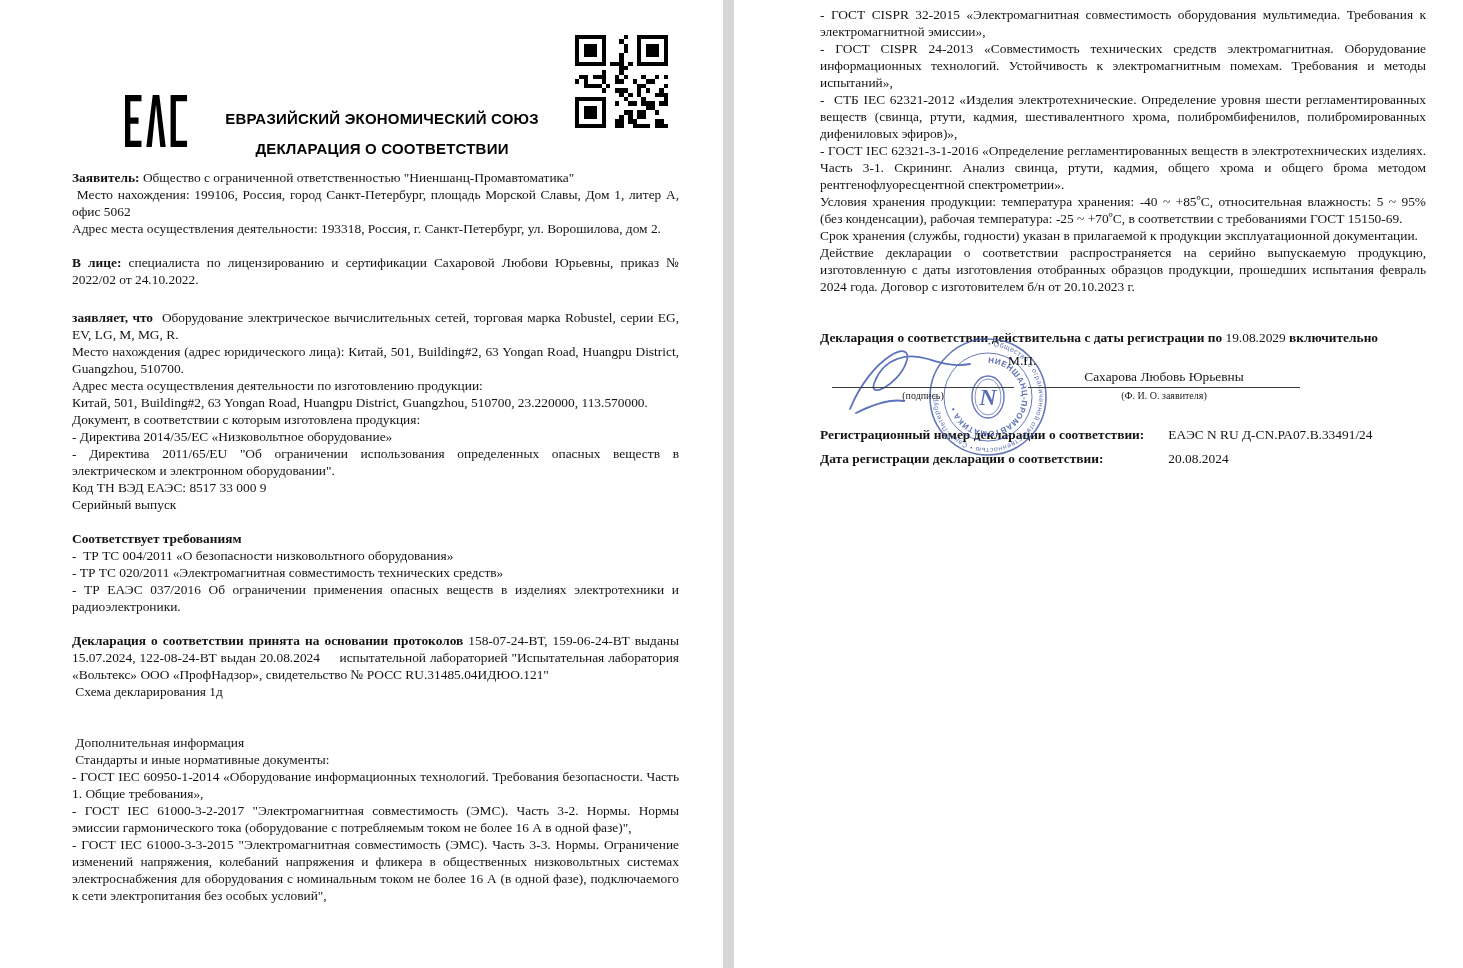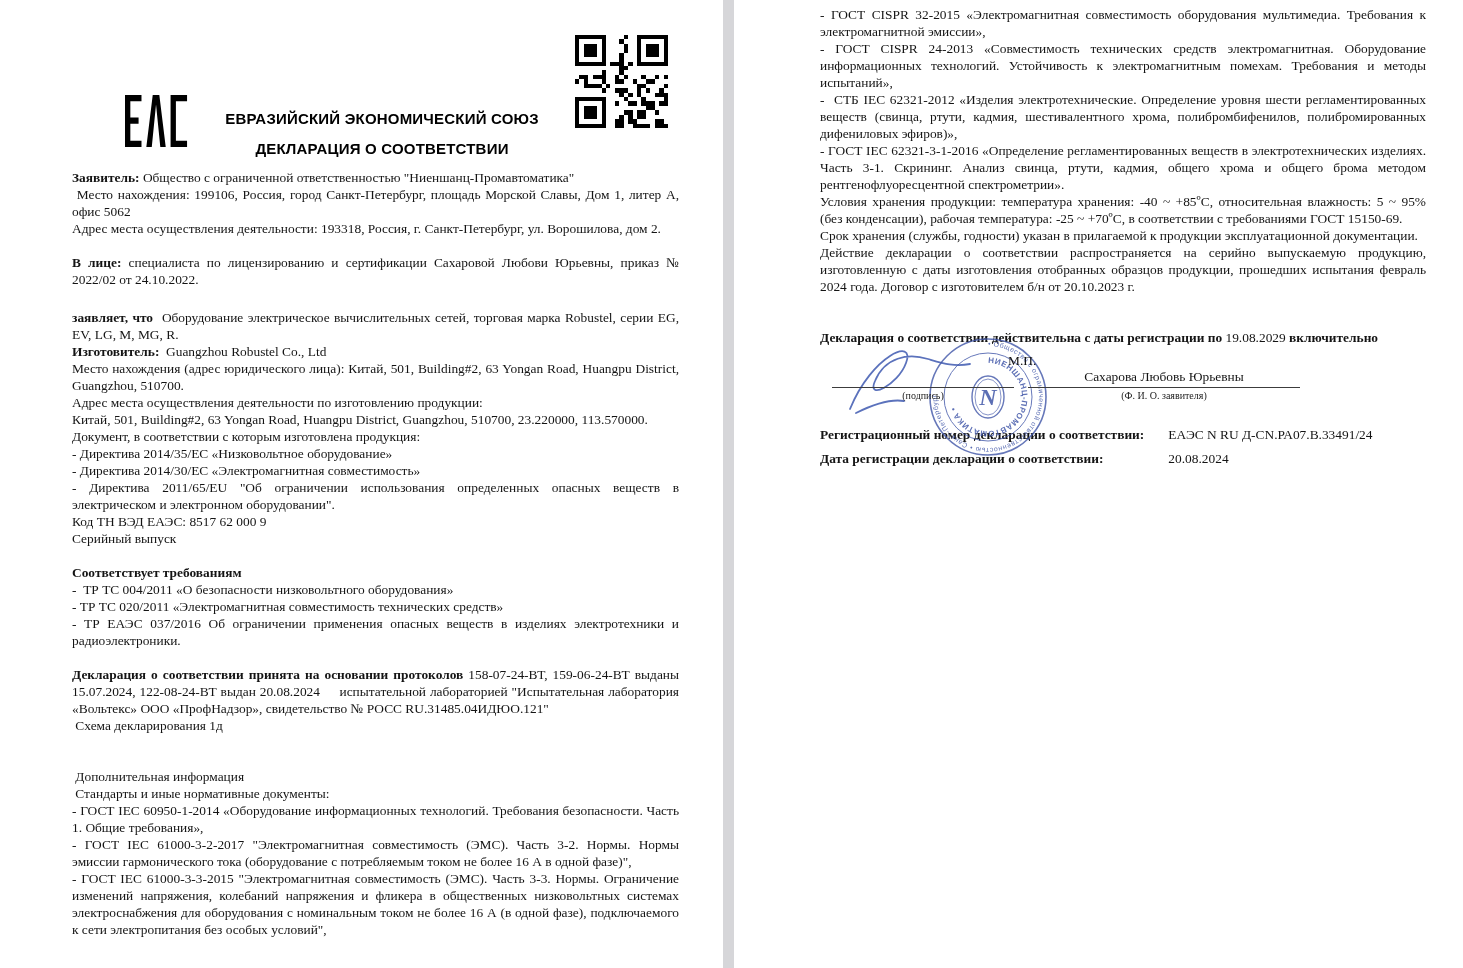--- a/index.html
+++ b/index.html
@@ -159,29 +159,27 @@
       <rect x="19" y="20" width="1" height="1" fill="#000"></rect>
       <rect x="20" y="20" width="1" height="1" fill="#000"></rect>
     </svg>
 
   <div class="flow" id="flow-left">
       <p class="para"><b>Заявитель:</b> Общество с ограниченной ответственностью "Ниеншанц-Промавтоматика"</p>
       <p class="para">&nbsp;Место нахождения: 199106, Россия, город Санкт-Петербург, площадь Морской Славы, Дом 1, литер А, офис 5062</p>
       <p class="para">Адрес места осуществления деятельности: 193318, Россия, г. Санкт-Петербург, ул. Ворошилова, дом 2.</p>
       <p class="para" style="margin-top: 17px;"><b>В лице:</b> специалиста по лицензированию и сертификации Сахаровой Любови Юрьевны, приказ № 2022/02 от 24.10.2022.</p>
       <p class="para" style="margin-top: 21px;"><b>заявляет, что</b> &nbsp;Оборудование электрическое вычислительных сетей, торговая марка Robustel, серии EG, EV, LG, M, MG, R.</p>
-      <p class="para"><b>Изготовитель:</b> &nbsp;Guangzhou Robustel Co., Ltd</p>
       <p class="para">Место нахождения (адрес юридического лица): Китай, 501, Building#2, 63 Yongan Road, Huangpu District, Guangzhou, 510700.</p>
       <p class="para">Адрес места осуществления деятельности по изготовлению продукции:</p>
       <p class="para">Китай, 501, Building#2, 63 Yongan Road, Huangpu District, Guangzhou, 510700, 23.220000, 113.570000.</p>
       <p class="para">Документ, в соответствии с которым изготовлена продукция:</p>
       <p class="para">- Директива 2014/35/ЕС «Низковольтное оборудование»</p>
-      <p class="para">- Директива 2014/30/ЕС «Электромагнитная совместимость»</p>
       <p class="para">- Директива 2011/65/EU "Об ограничении использования определенных опасных веществ в электрическом и электронном оборудовании".</p>
-      <p class="para">Код ТН ВЭД ЕАЭС: 8517 62 000 9</p>
+      <p class="para">Код ТН ВЭД ЕАЭС: 8517 33 000 9</p>
       <p class="para">Серийный выпуск</p>
       <p class="para" style="margin-top: 17px;"><b>Соответствует требованиям</b></p>
       <p class="para">-&nbsp; ТР ТС 004/2011 «О безопасности низковольтного оборудования»</p>
       <p class="para">- ТР ТС 020/2011 «Электромагнитная совместимость технических средств»</p>
       <p class="para">- ТР ЕАЭС 037/2016 Об ограничении применения опасных веществ в изделиях электротехники и радиоэлектроники.</p>
       <p class="para" style="margin-top: 17px;"><b>Декларация о соответствии принята на основании протоколов</b> 158-07-24-ВТ, 159-06-24-ВТ выданы 15.07.2024, 122-08-24-ВТ выдан 20.08.2024 &nbsp;&nbsp;&nbsp; испытательной лабораторией "Испытательная лаборатория «Вольтекс» ООО «ПрофНадзор», свидетельство № РОСС RU.31485.04ИДЮО.121"</p>
       <p class="para">&nbsp;Схема декларирования 1д</p>
       <p class="para" style="margin-top: 34px;">&nbsp;Дополнительная информация</p>
       <p class="para">&nbsp;Стандарты и иные нормативные документы:</p>
       <p class="para">- ГОСТ IEC 60950-1-2014 «Оборудование информационных технологий. Требования безопасности. Часть 1. Общие требования»,</p>

